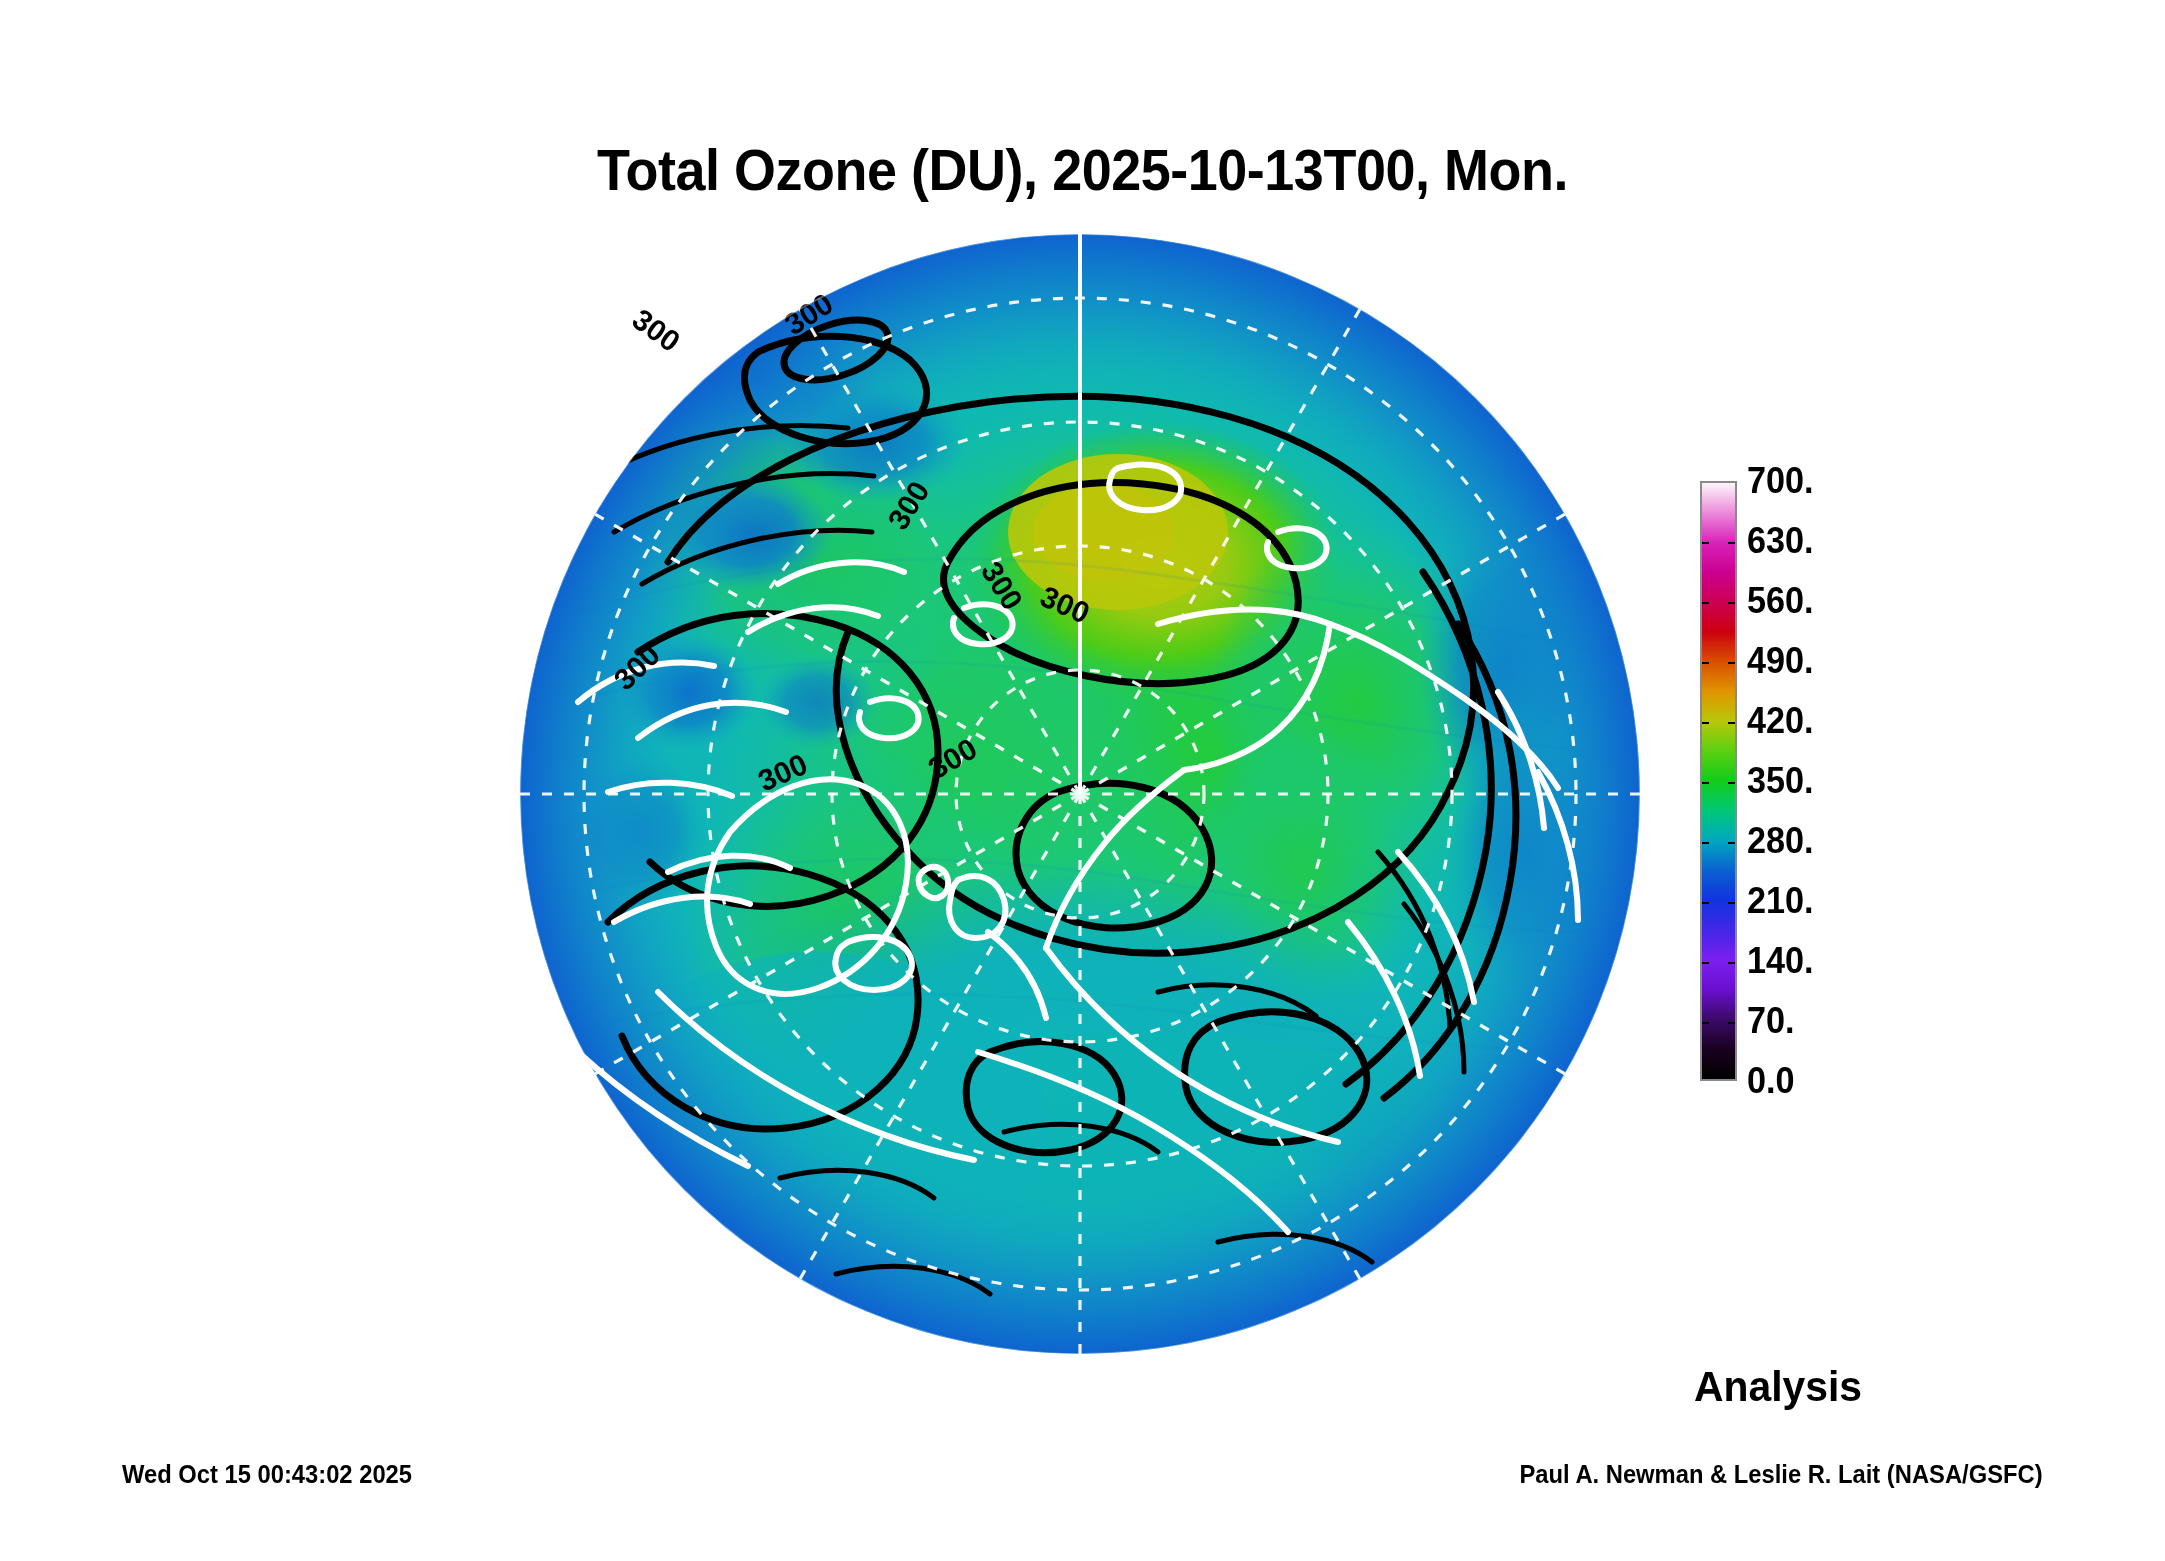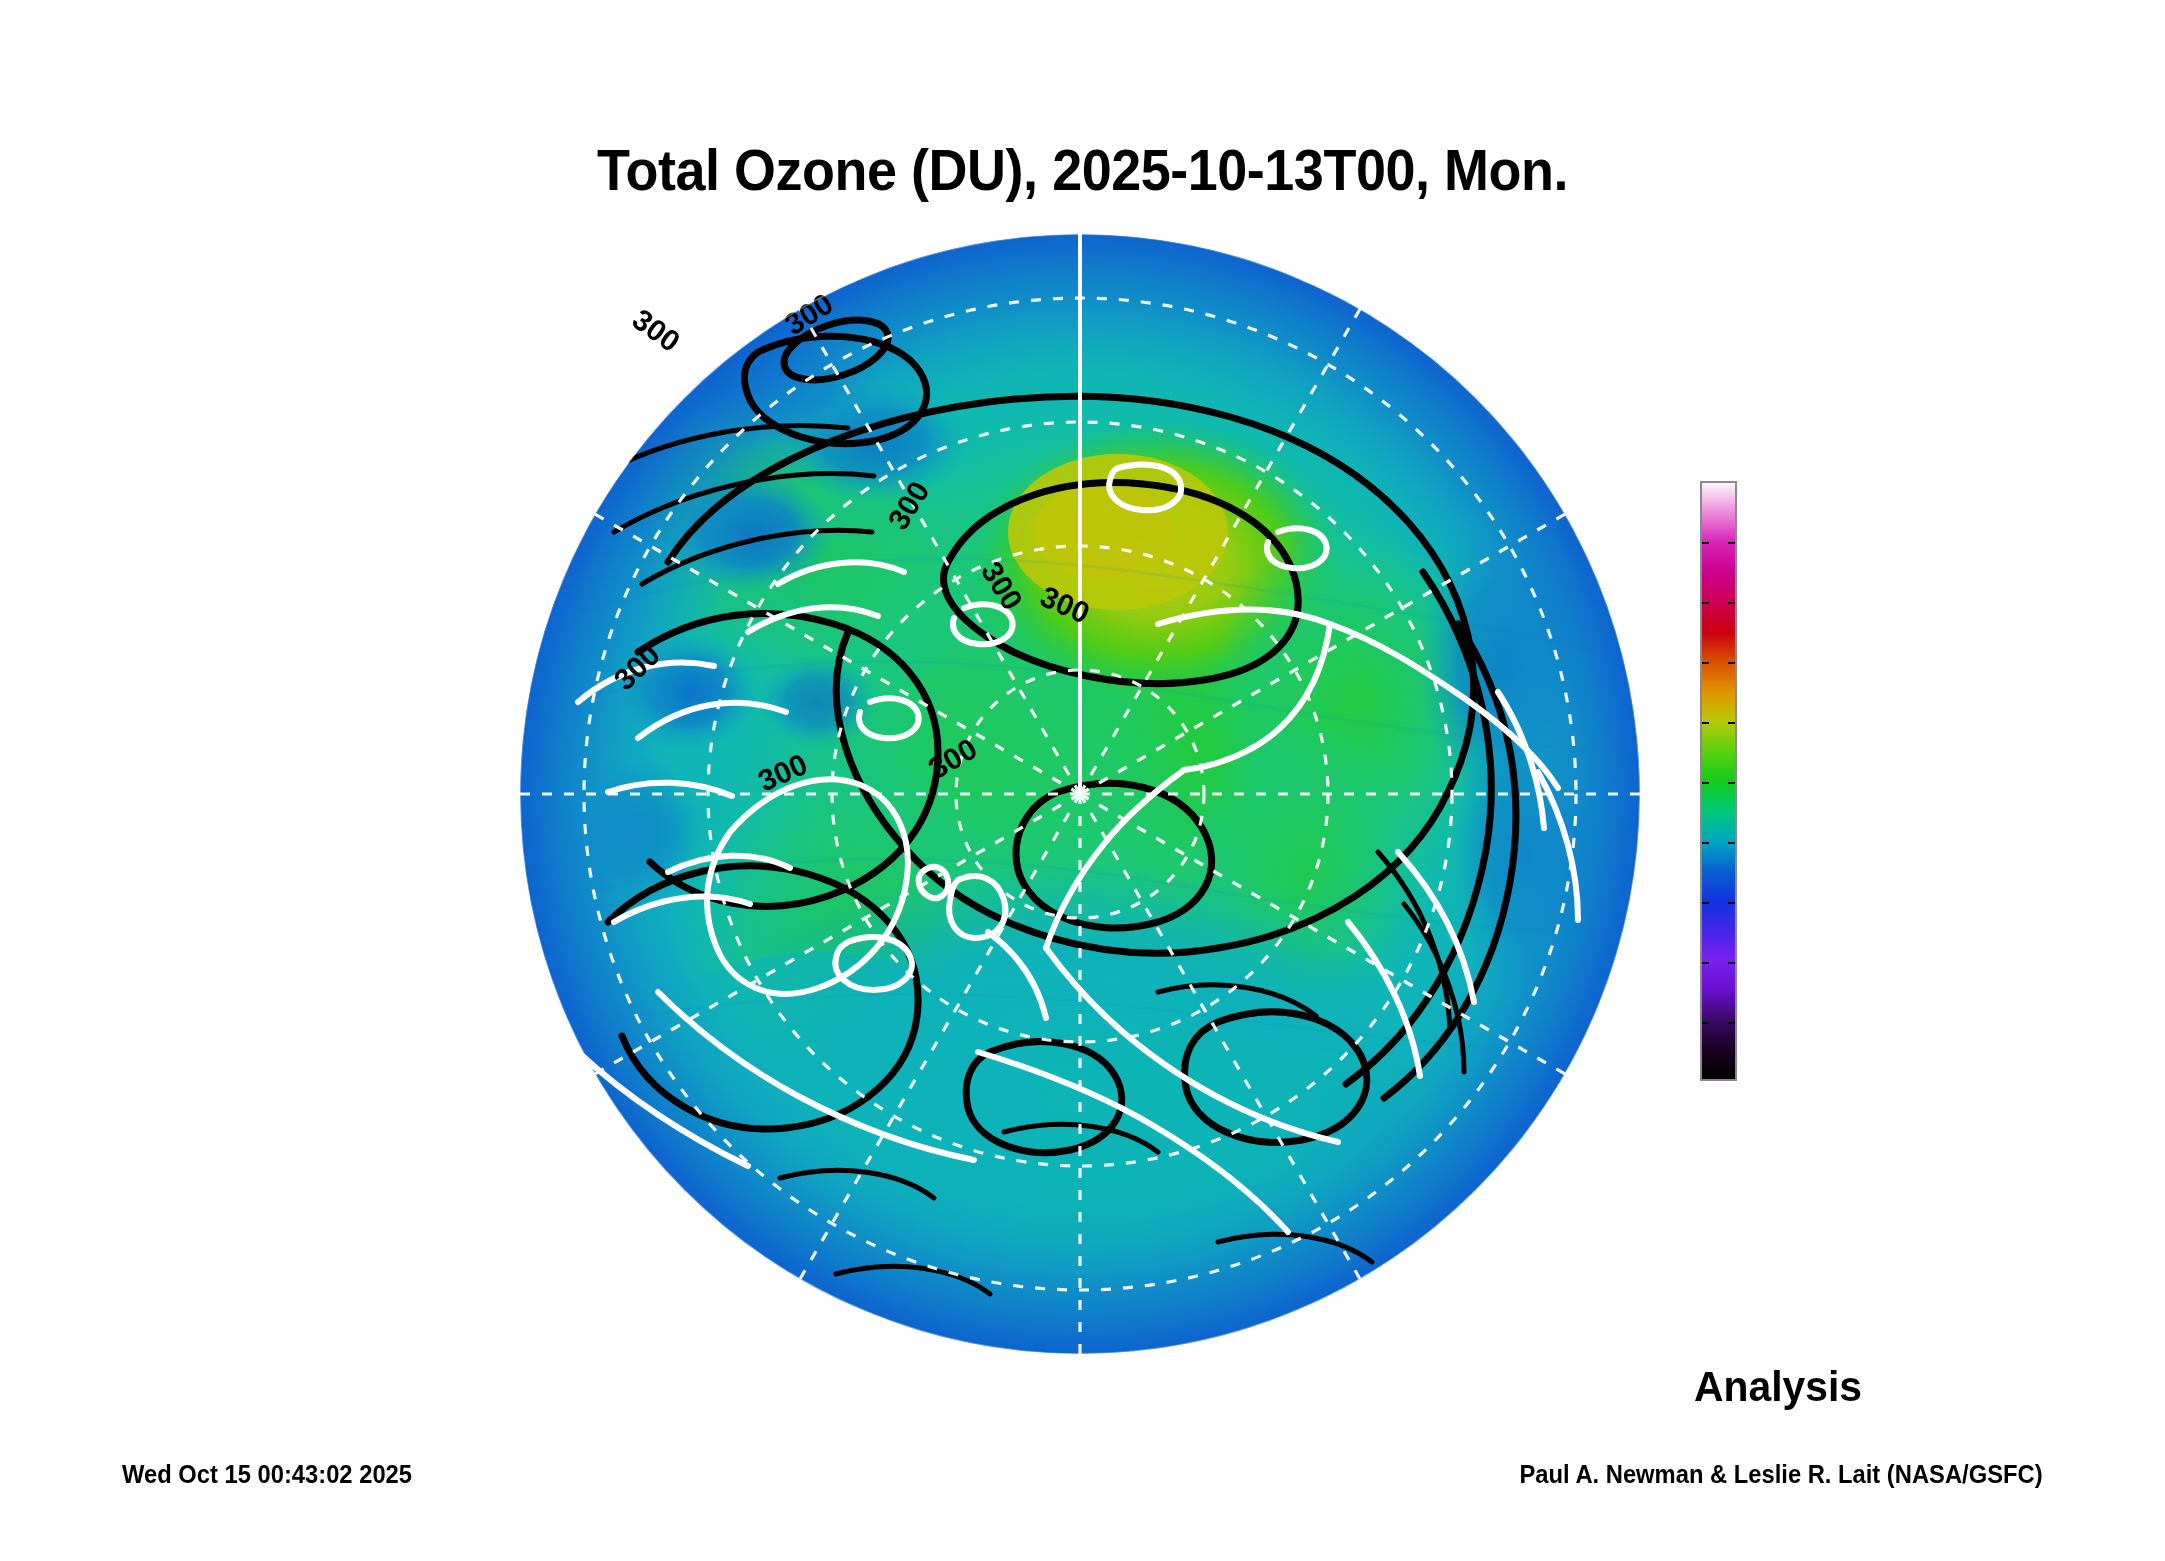--- a/index.html
+++ b/index.html
@@ -373,18 +373,31 @@
         <div class="cbar-tick-l" style="top: 359px;"></div>
         <div class="cbar-tick-r" style="top: 359px;"></div>
         <div class="cbar-tick-l" style="top: 419px;"></div>
         <div class="cbar-tick-r" style="top: 419px;"></div>
         <div class="cbar-tick-l" style="top: 479px;"></div>
         <div class="cbar-tick-r" style="top: 479px;"></div>
         <div class="cbar-tick-l" style="top: 539px;"></div>
         <div class="cbar-tick-r" style="top: 539px;"></div>
       </div>
   </div>
+  <div class="cbar-labels">
+      <div class="cbar-label" style="top: 0px;">700.</div>
+      <div class="cbar-label" style="top: 60px;">630.</div>
+      <div class="cbar-label" style="top: 120px;">560.</div>
+      <div class="cbar-label" style="top: 180px;">490.</div>
+      <div class="cbar-label" style="top: 240px;">420.</div>
+      <div class="cbar-label" style="top: 300px;">350.</div>
+      <div class="cbar-label" style="top: 360px;">280.</div>
+      <div class="cbar-label" style="top: 420px;">210.</div>
+      <div class="cbar-label" style="top: 480px;">140.</div>
+      <div class="cbar-label" style="top: 540px;">70.</div>
+      <div class="cbar-label" style="top: 600px;">0.0</div>
+    </div>
 
   <div class="analysis-label">Analysis</div>
   <div class="footer-left">Wed Oct 15 00:43:02 2025</div>
   <div class="footer-right">Paul A. Newman &amp; Leslie R. Lait (NASA/GSFC)</div>
 
 </div>
 
 </body></html>

